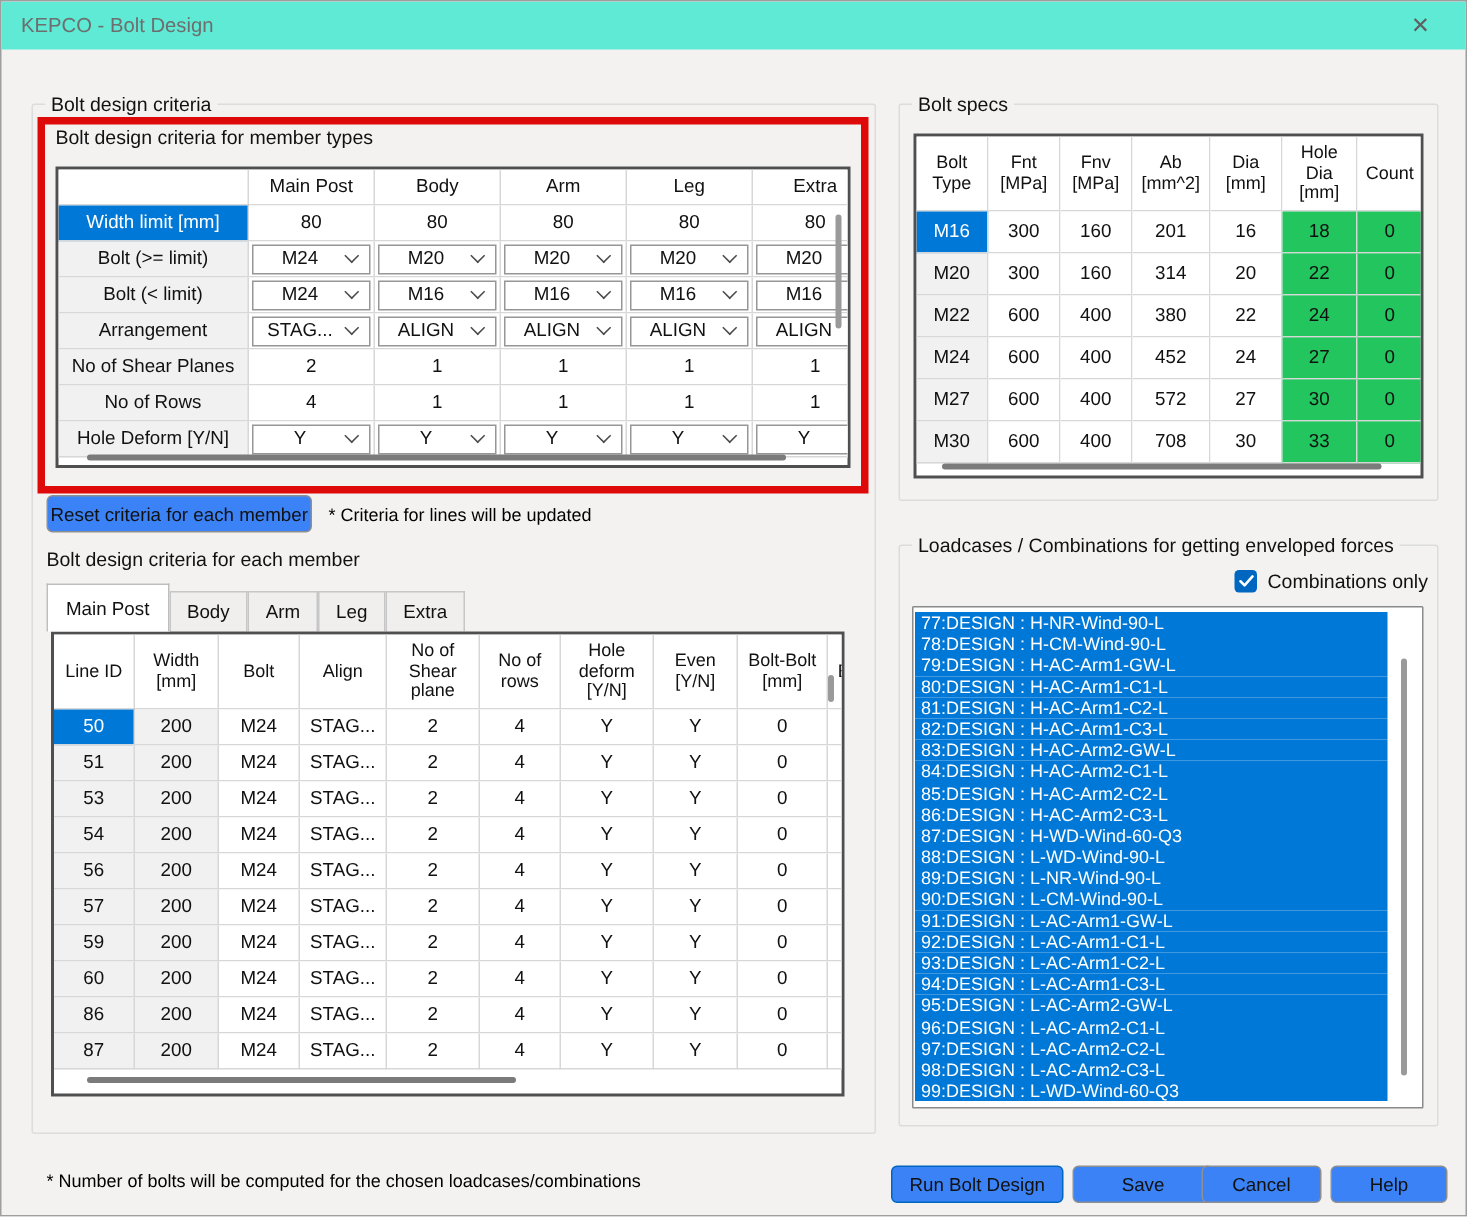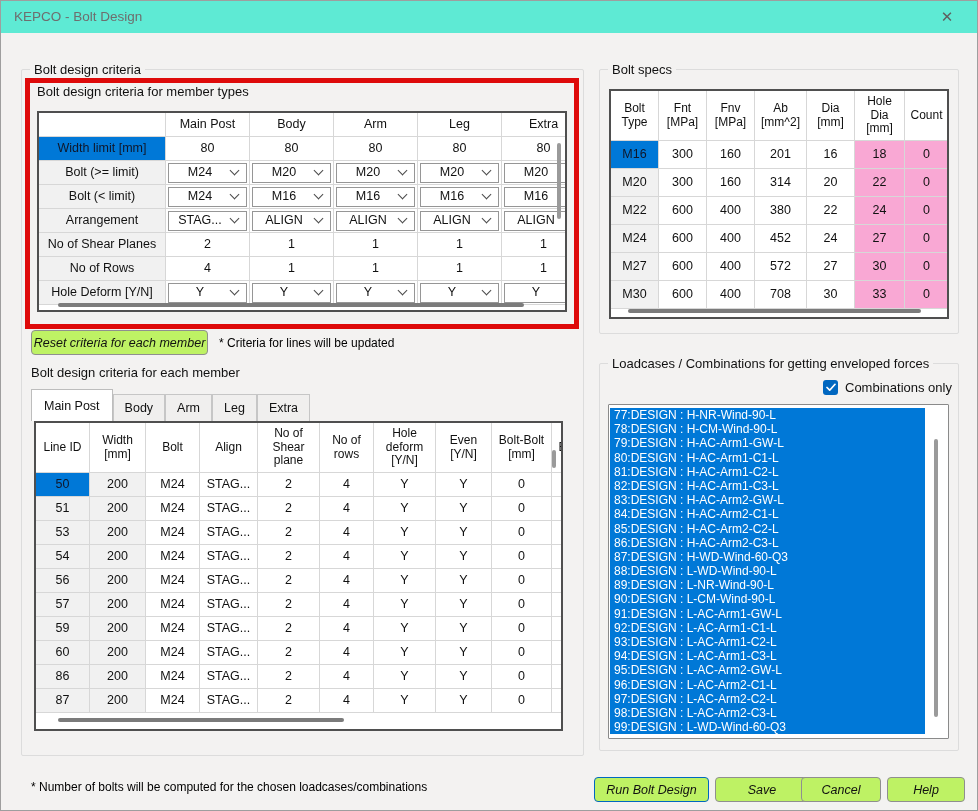--- a/index.html
+++ b/index.html
@@ -15,42 +15,42 @@
   
   .red-rect{position:absolute;left:24px;top:77px;width:554px;height:251px;border:5px solid #de0a0a;z-index:5;pointer-events:none;}
   .section-label{position:absolute;font-size:13px;color:#111;white-space:nowrap;}
   
   .tbl{position:absolute;background:#fff;border:2px solid #4f4f4f;overflow:hidden;}
   .grid{display:grid;}
   .hdr,.cell,.rowhdr{display:flex;align-items:center;justify-content:center;font-size:12.5px;color:#111;
     border-right:1px solid #d7d7d7;border-bottom:1px solid #d7d7d7;background:#fff;
     white-space:pre-line;text-align:center;line-height:1.15;overflow:hidden;}
   .rowhdr{background:#f1f1f1;}
-  .rowhdr.sel{background:#0078d7;color:#0f172a;}
+  .rowhdr.sel{background:#0078d7;color:#ffffff;}
   .cell.gray{background:#f1f1f1;}
-  .cell.lite{background:#f9a8d4;}
+  .cell.lite{background:#22c55e;}
   
   .combo-cell{padding:0;}
   .combo{flex:1;height:20px;margin:2px 2px;border:1px solid #969696;display:flex;align-items:center;background:#fff;}
   .combo-val{flex:1;text-align:center;font-size:12.5px;}
   .chev{width:7px;height:7px;border-right:1.4px solid #4a4a4a;border-bottom:1.4px solid #4a4a4a;transform:rotate(45deg);margin:-4px 8px 0 0;flex:none;}
   
   #mt-grid{grid-template-columns:127px repeat(5,84px);grid-auto-rows:24px;}
   
   #em-grid{grid-template-columns:54px 56px 54px 58px 62px 54px 62px 56px 60px 22px;grid-template-rows:50px;grid-auto-rows:24px;}
   #em-grid .hdr{font-size:12px;}
   
   #bs-grid{grid-template-columns:48px 48px 48px 52px 48px 50px 44px;grid-template-rows:50px;grid-auto-rows:28px;}
   #bs-grid .hdr{font-size:12px;}
   
   .hthumb{position:absolute;height:4px;border-radius:2px;background:#7b7b7b;}
   .vthumb{position:absolute;width:4px;border-radius:2px;background:#9a9a9a;}
   
-  .btn{position:absolute;height:25px;background:#bef264;border:1px solid #8f8f8f;border-radius:4px;
-    font-size:12.5px;color:#111;display:flex;align-items:center;justify-content:center;cursor:default;font-style:italic;}
+  .btn{position:absolute;height:25px;background:#3b82f6;border:1px solid #8f8f8f;border-radius:4px;
+    font-size:12.5px;color:#111;display:flex;align-items:center;justify-content:center;cursor:default;}
   .btn.default{border:1.6px solid #0067c0;}
   
   .tabs{position:absolute;display:flex;align-items:flex-end;height:32px;}
   .tab{height:27px;padding:0 11px;display:flex;align-items:center;background:#f0efee;border:1px solid #c6c6c6;border-bottom:none;font-size:12.5px;color:#111;margin-right:0;}
   .tab.active{height:32px;background:#fff;border:1px solid #bdbdbd;border-bottom:none;z-index:3;padding:0 12px;}
   
   .checkbox-row{position:absolute;display:flex;align-items:center;gap:7px;}
   .checkbox{width:15px;height:15px;border-radius:3px;background:#0067c0;display:flex;align-items:center;justify-content:center;}
   .checkbox svg{display:block;}
   .checkbox-label{font-size:13px;color:#111;}

